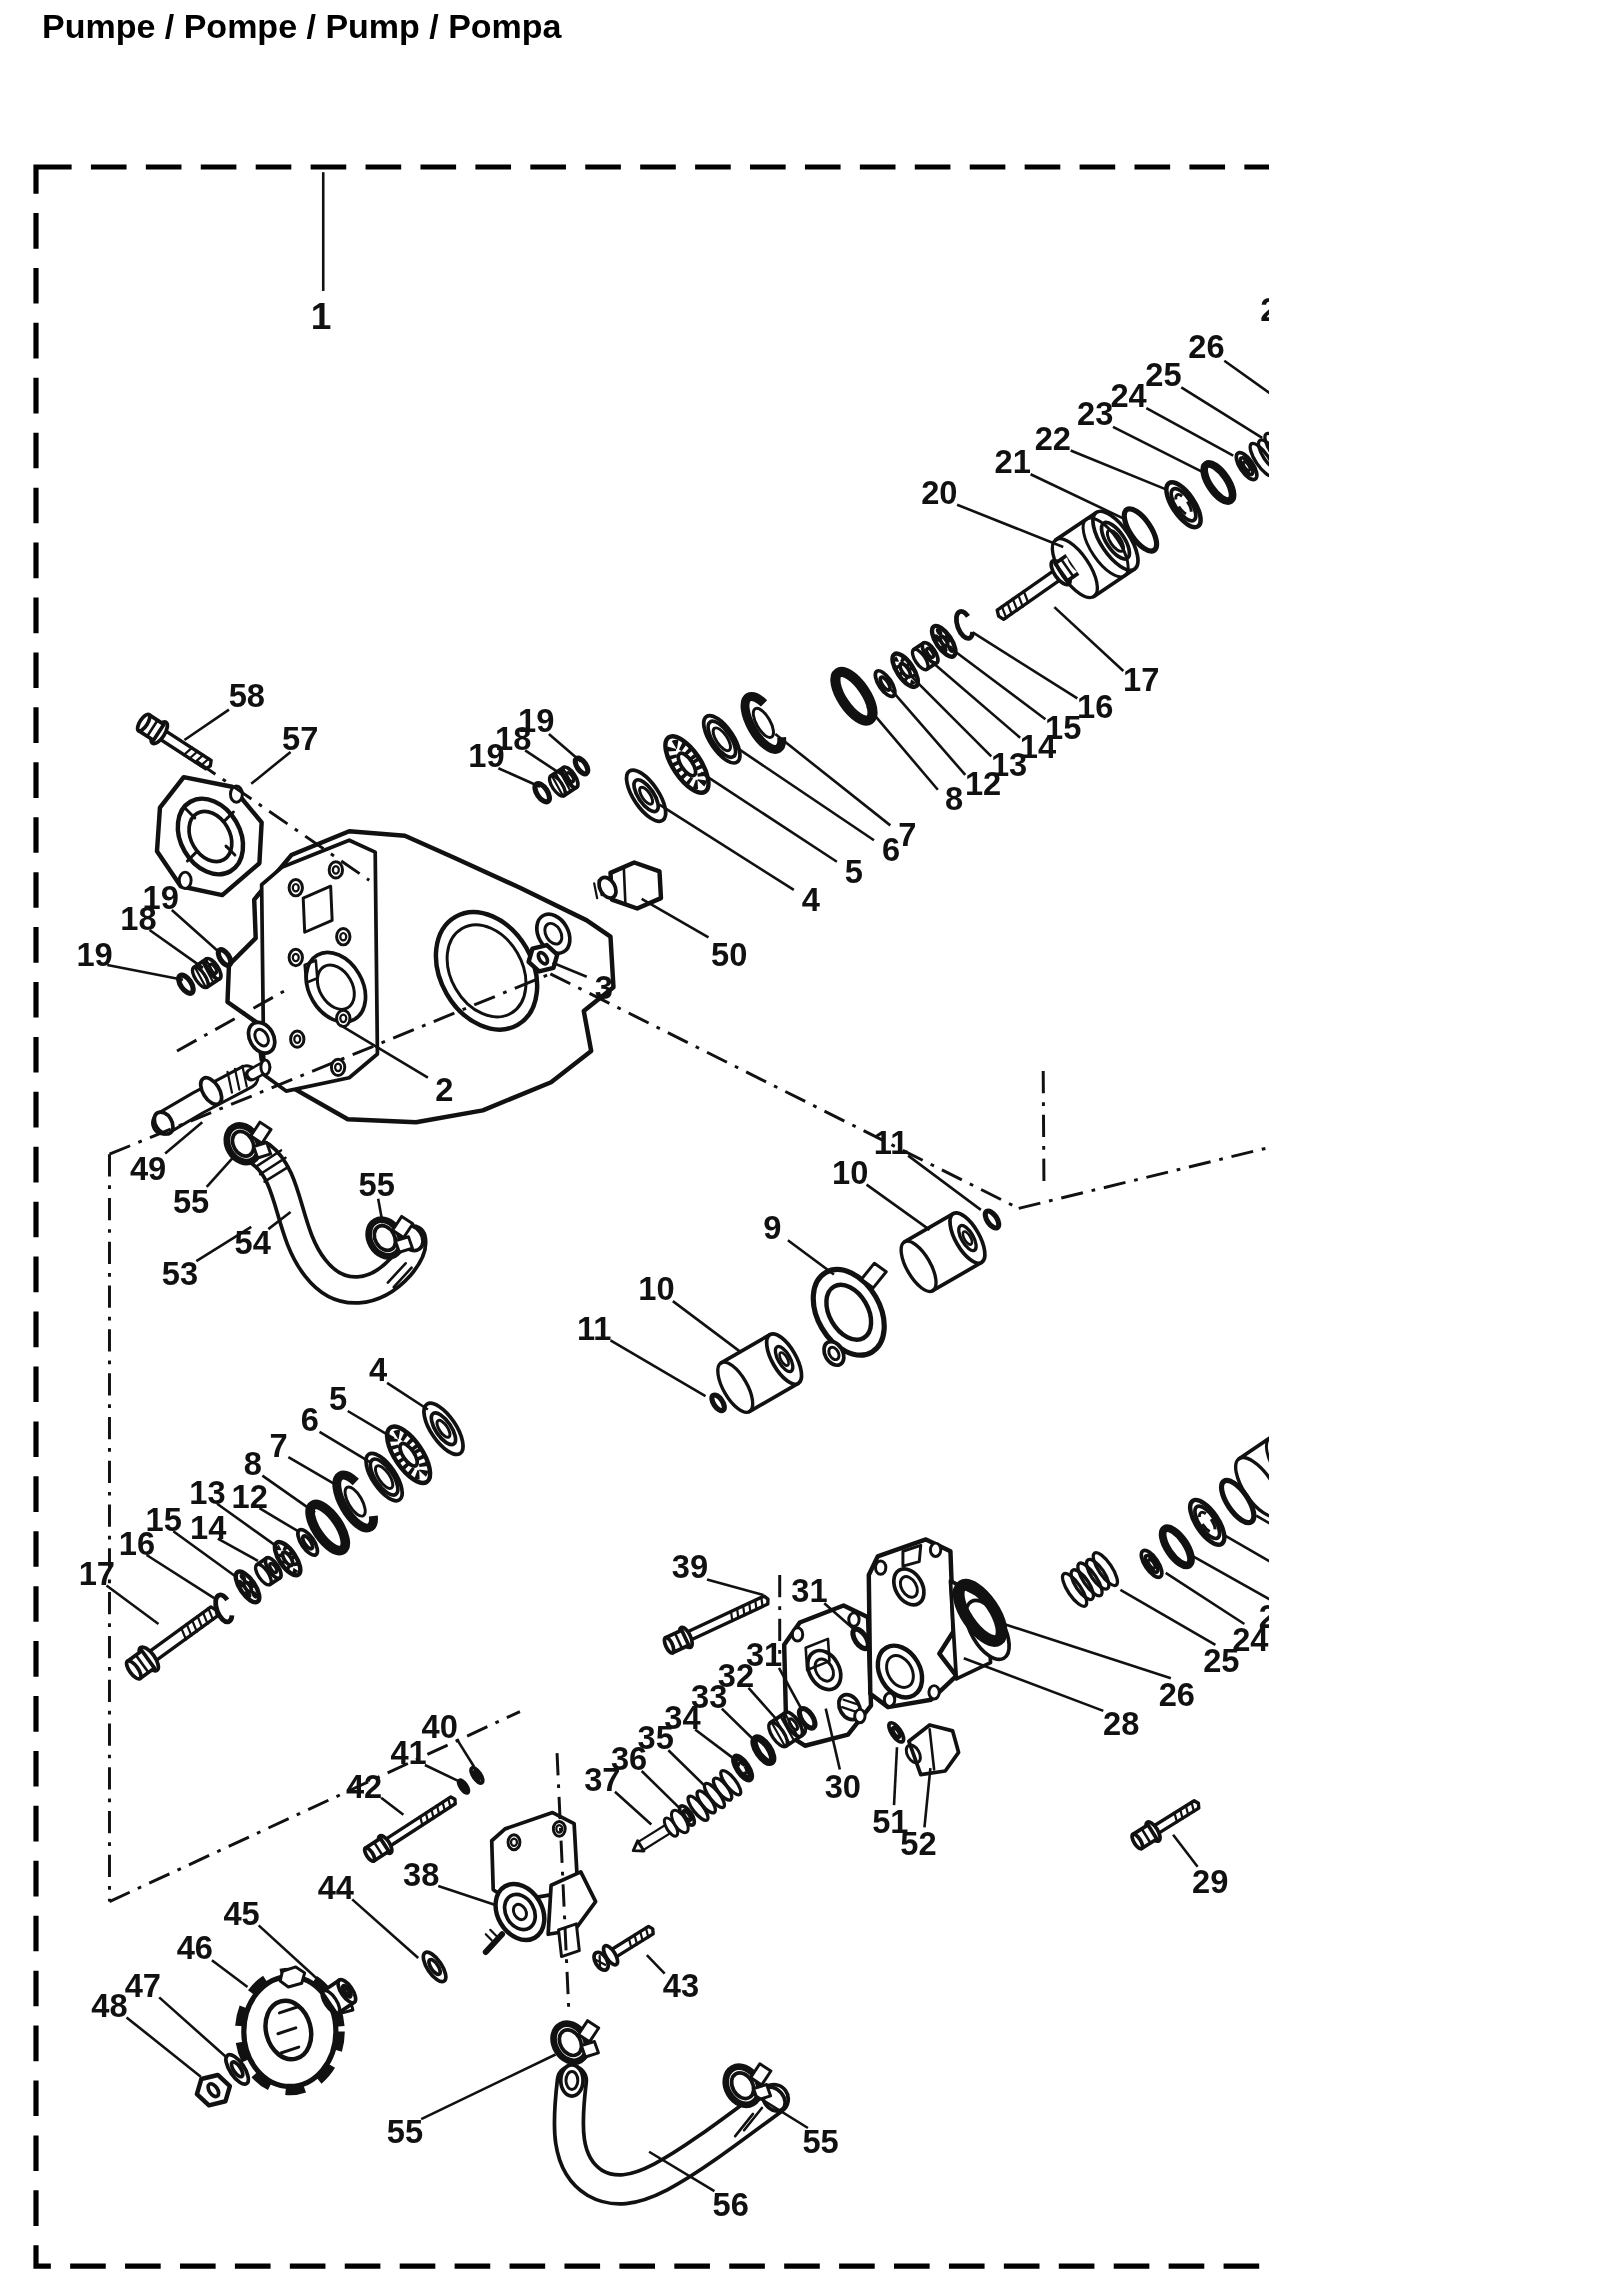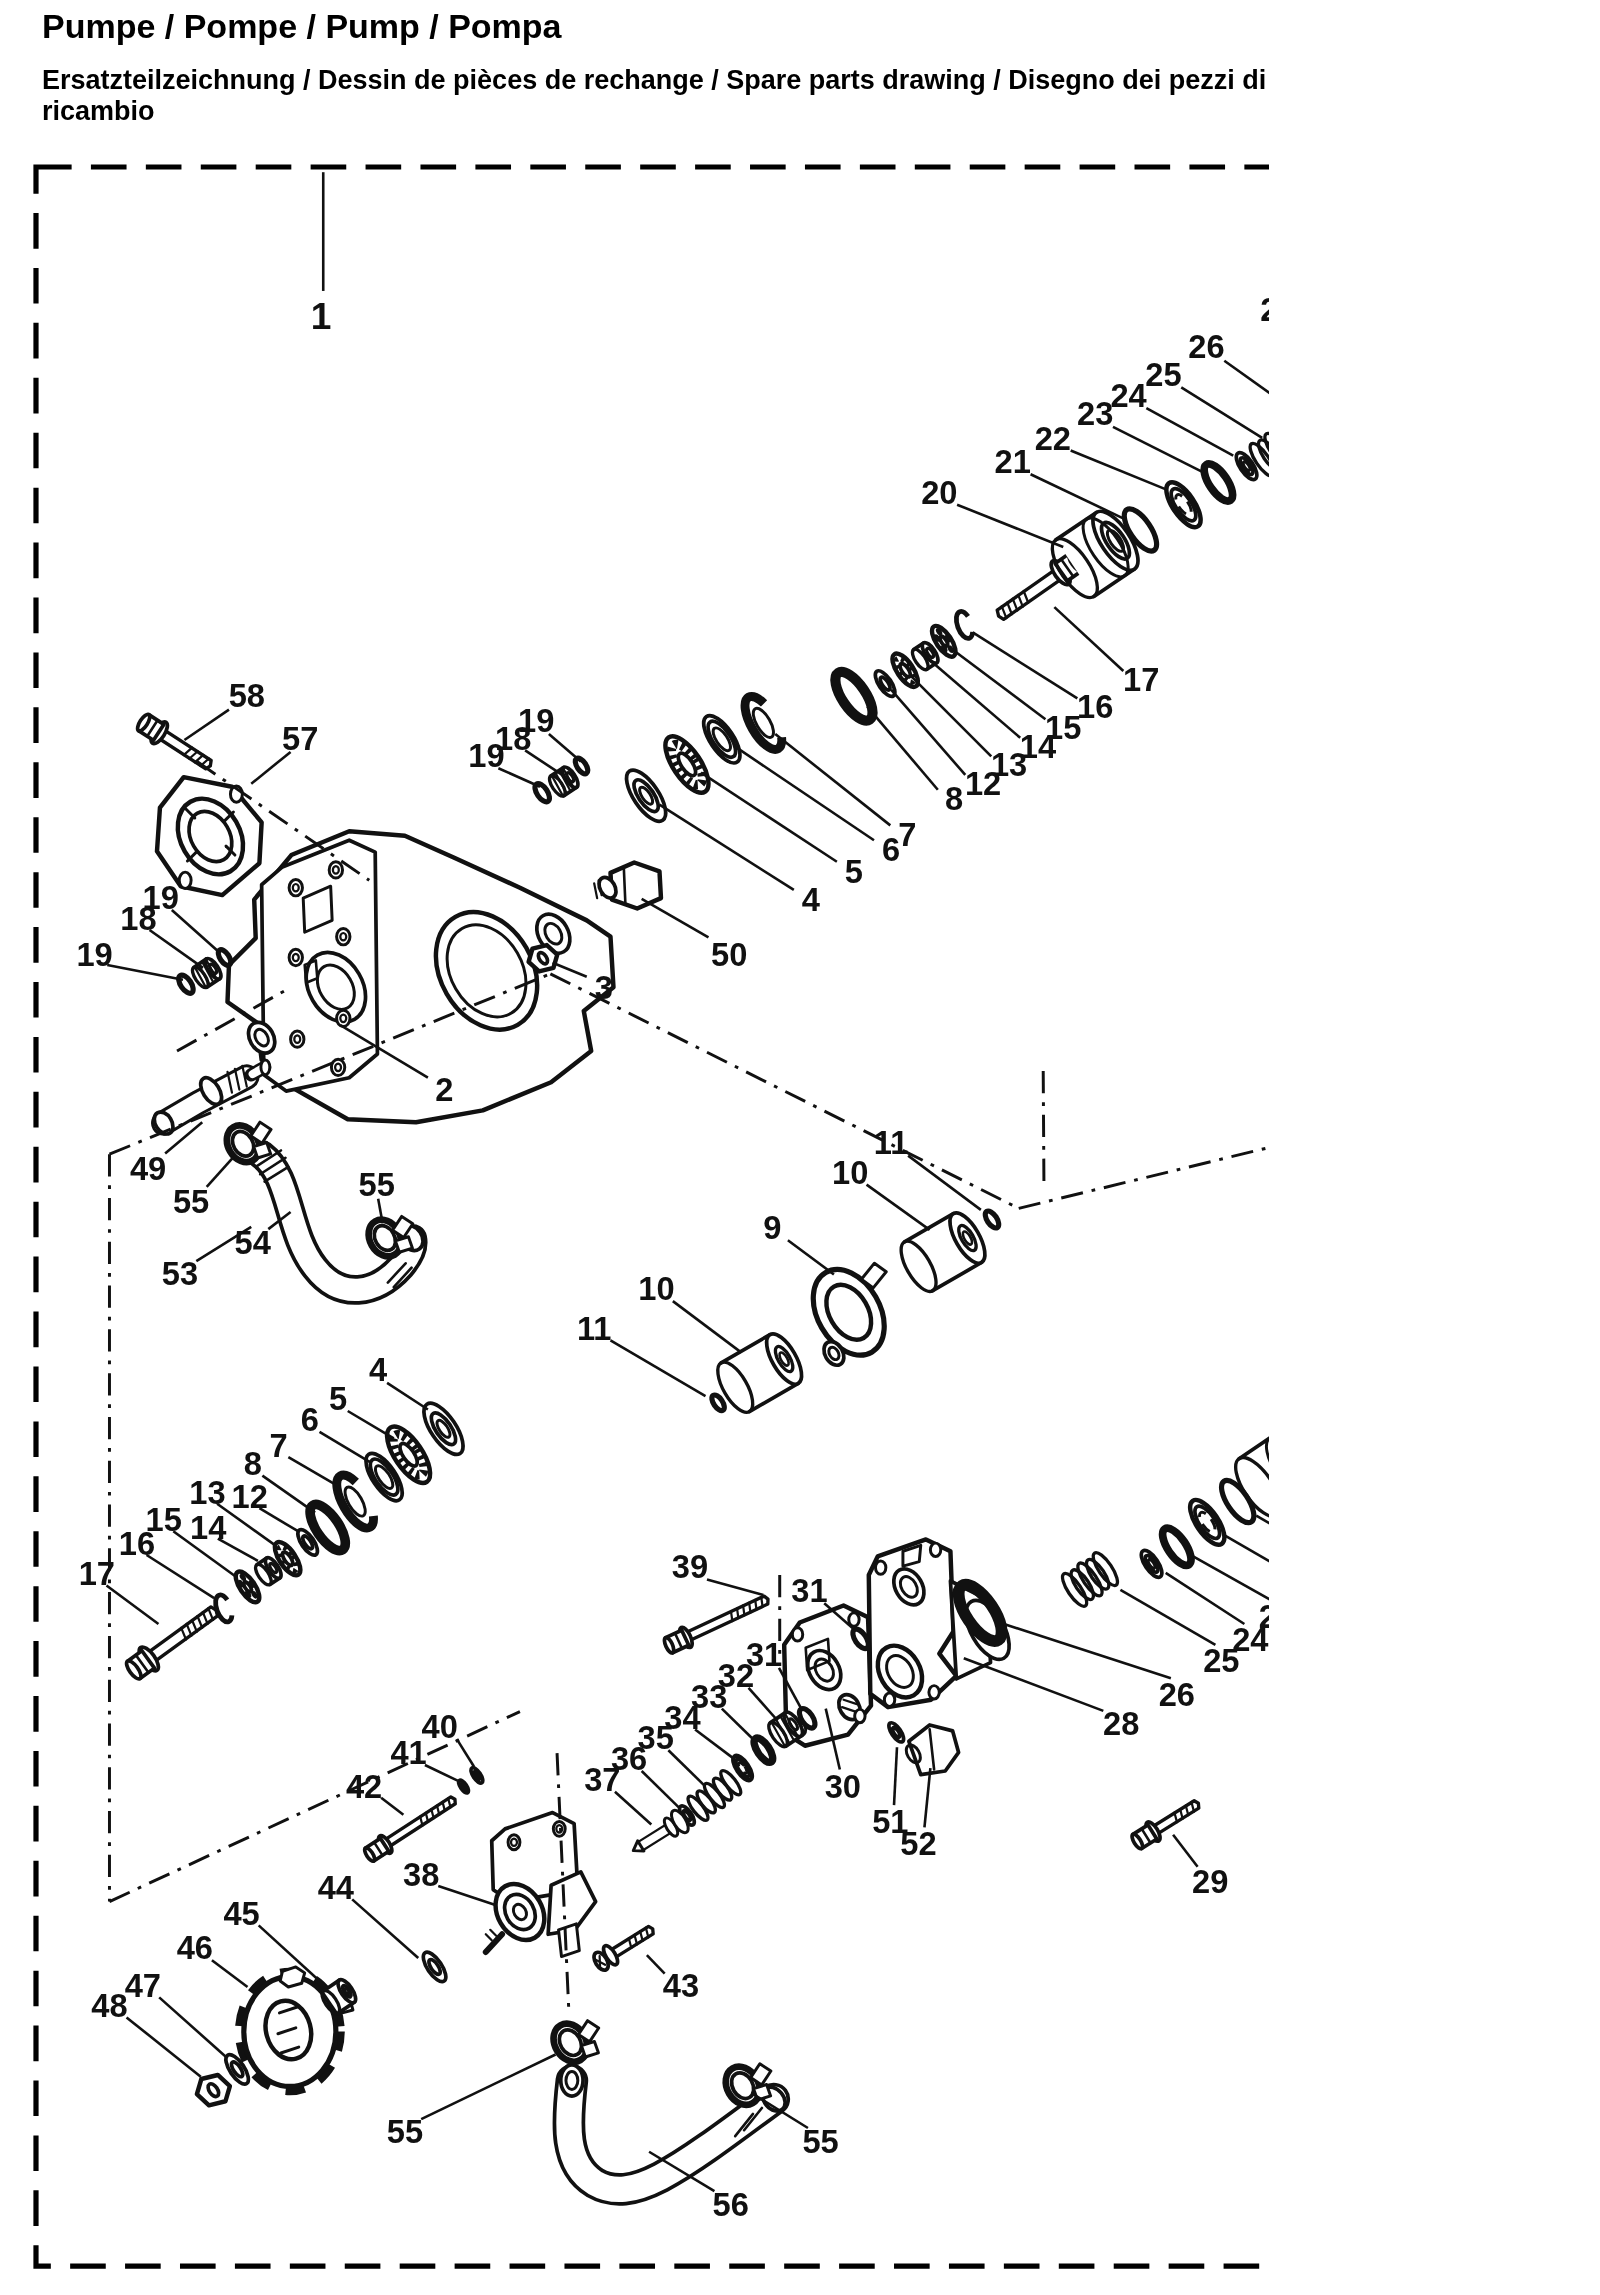--- a/index.html
+++ b/index.html
@@ -7,21 +7,20 @@
   #title{position:absolute;left:42px;top:7.4px;font-size:34px;font-weight:bold;color:#000;}
   #subtitle{position:absolute;left:42px;top:65px;font-size:27px;font-weight:bold;color:#000;}
   #drawing{position:absolute;left:0;top:0;width:1601px;height:2295px;}
   svg text{font-family:"Liberation Sans",sans-serif;font-weight:bold;fill:#111;}
 </style>
 </head>
 <body>
 
 <div id="page">
   <div id="title">Pumpe / Pompe / Pump / Pompa</div>
-  <div id="subtitle">Ersatzteilzeichnung / Dessin de pièces de rechange / Spare parts drawing / Disegno dei pezzi di ricambio</div>
   <svg id="drawing" viewBox="0 0 2156 3092" xmlns="http://www.w3.org/2000/svg">
       <rect x="48" y="225" width="2074" height="2828" fill="none" stroke="#000" stroke-width="7" stroke-dasharray="48 26"></rect>
       <g transform="rotate(0 560 1300)">
         <path d="M 392 1152 L 470 1120 L 545 1126 L 610 1155 L 700 1196 L 790 1240 L 822 1262 L 826 1330 L 786 1362 L 796 1416 L 742 1458 L 650 1496 L 560 1512 L 468 1508 L 398 1468 L 352 1428 L 346 1378 L 306 1350 L 308 1300 L 344 1264 L 342 1212 Z" fill="#fff" stroke="#111" stroke-width="6" stroke-linejoin="round" stroke-linecap="round"></path>
         <ellipse cx="655" cy="1308" rx="62" ry="84" fill="#fff" stroke="#111" stroke-width="6" transform="rotate(-30 655 1308)"></ellipse>
         <ellipse cx="655" cy="1308" rx="48" ry="66" fill="none" stroke="#111" stroke-width="4" transform="rotate(-30 655 1308)"></ellipse>
         <path d="M 380 1168 L 470 1132 L 505 1148 L 508 1420 L 470 1452 L 385 1470 L 355 1448 L 352 1192 Z" fill="#fff" stroke="#111" stroke-width="5" stroke-linejoin="round" stroke-linecap="round"></path>
         <ellipse cx="452" cy="1330" rx="36" ry="50" fill="none" stroke="#111" stroke-width="5" transform="rotate(-30 452 1330)"></ellipse>
         <ellipse cx="452" cy="1330" rx="22" ry="32" fill="none" stroke="#111" stroke-width="4" transform="rotate(-30 452 1330)"></ellipse>
         <path d="M 408 1210 L 445 1194 L 447 1240 L 410 1256 Z" fill="none" stroke="#111" stroke-width="4" stroke-linejoin="round" stroke-linecap="round"></path>

